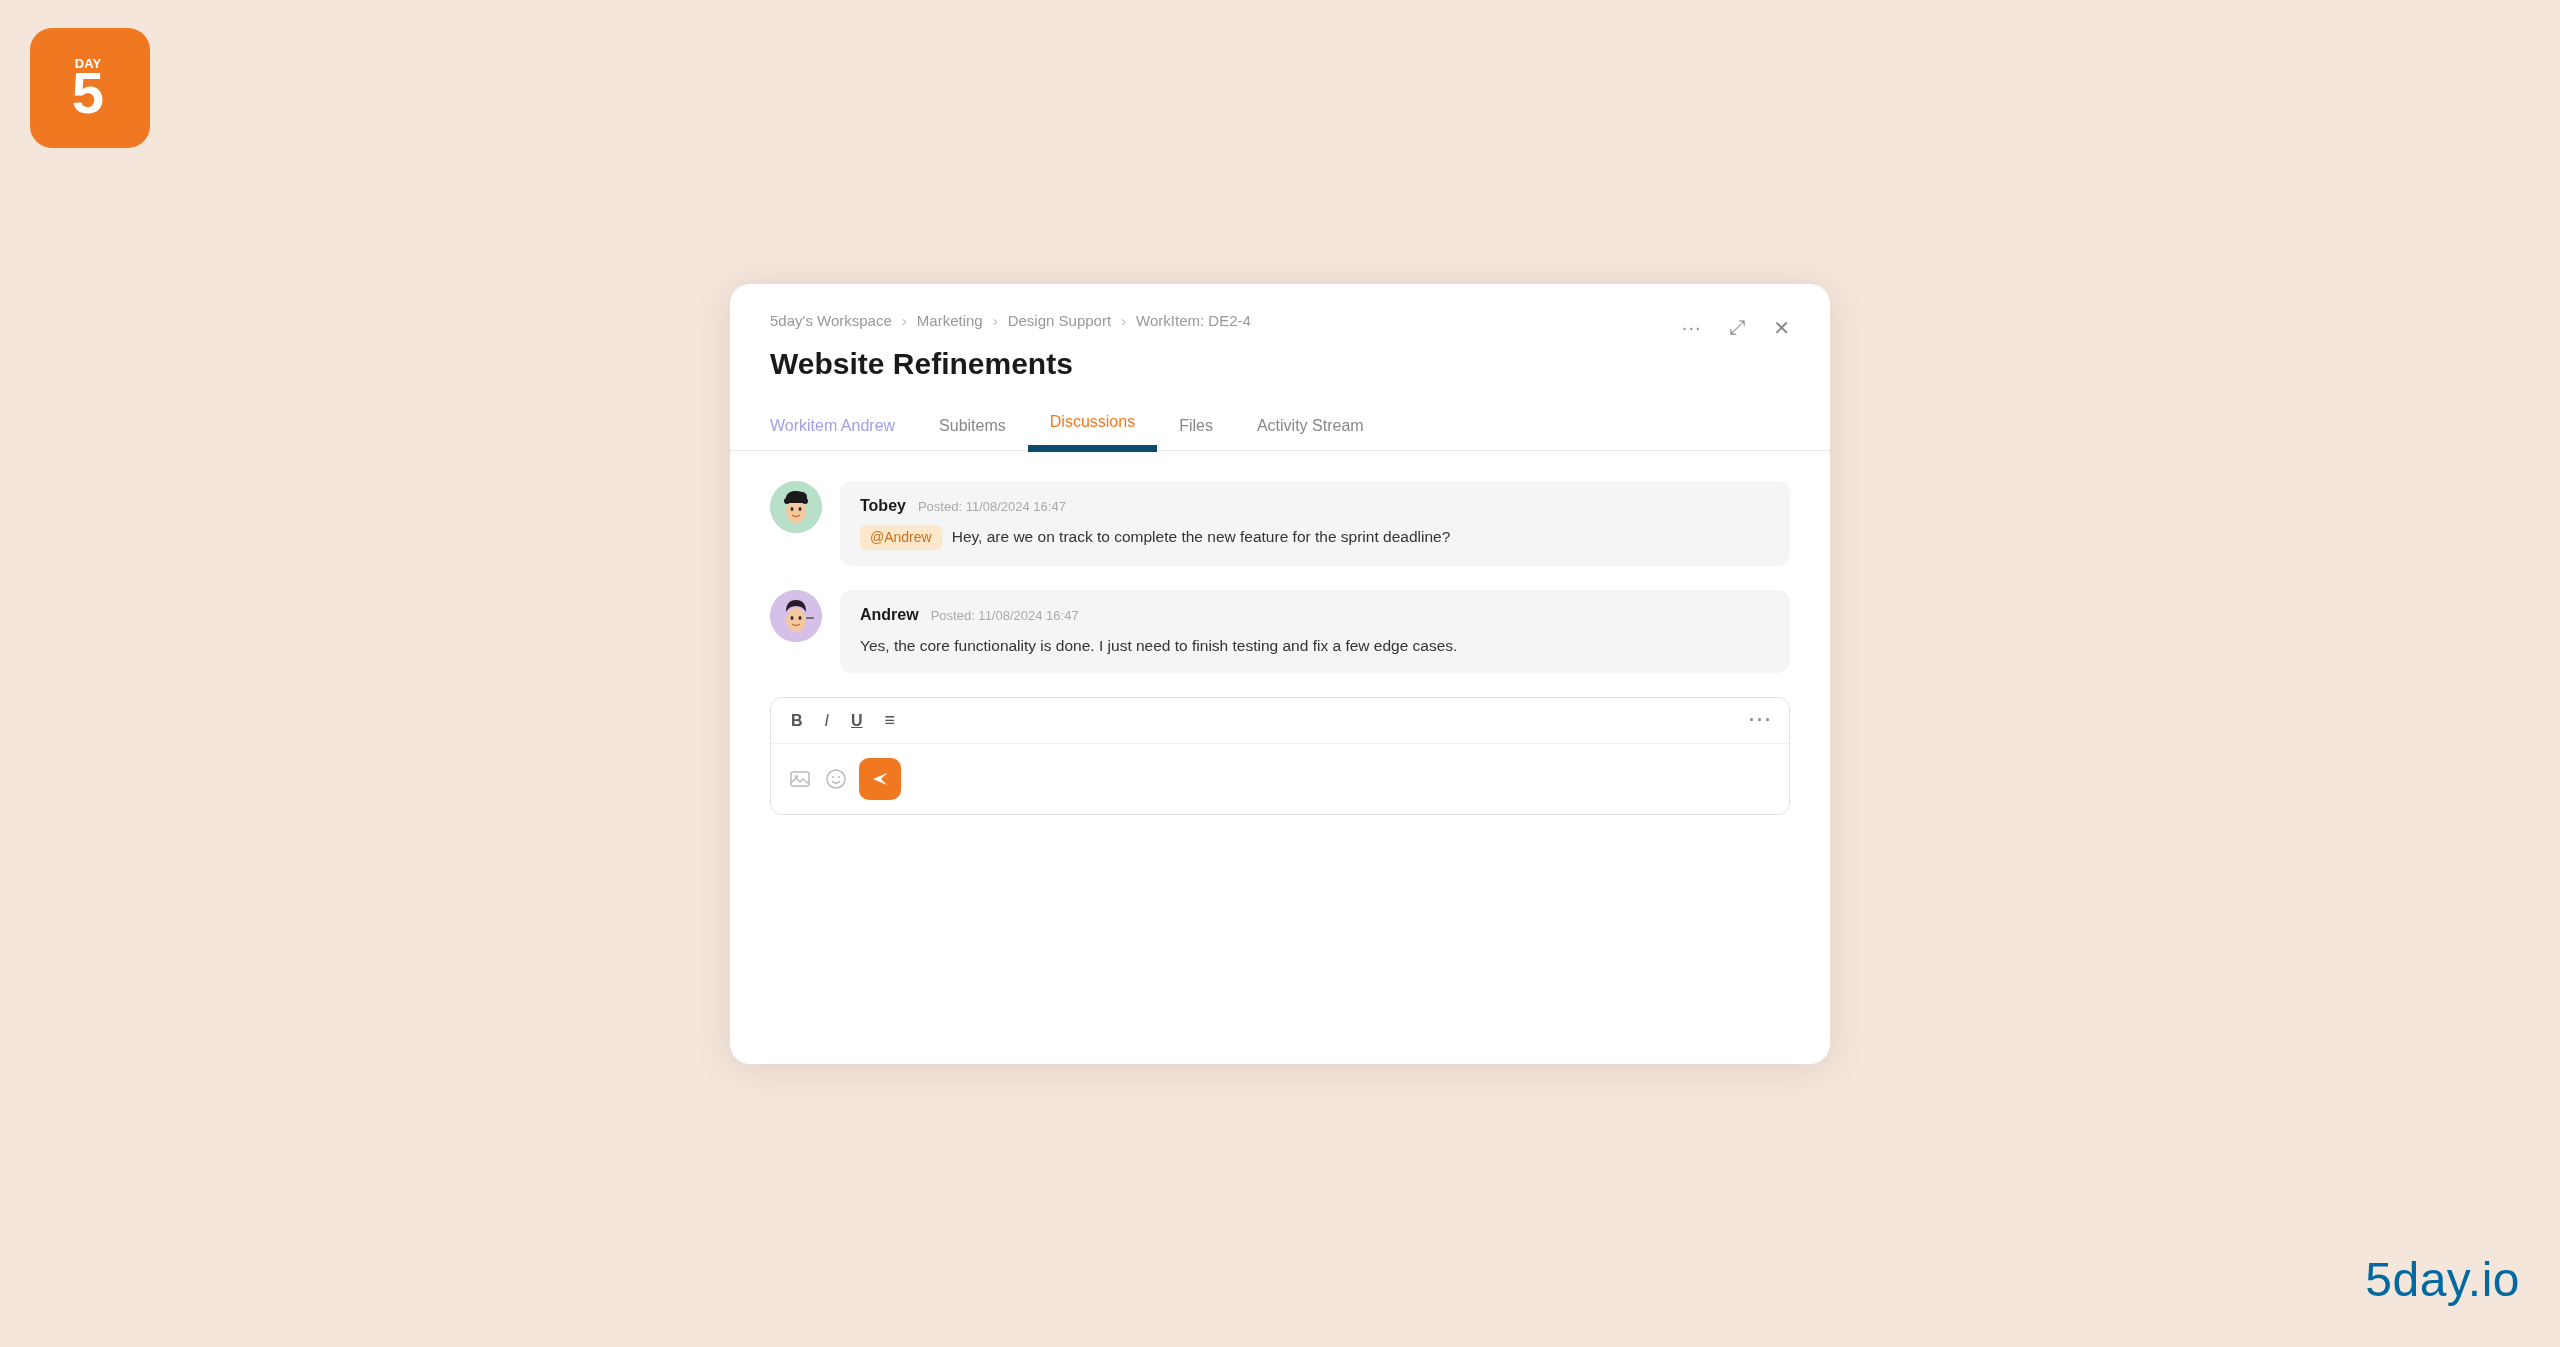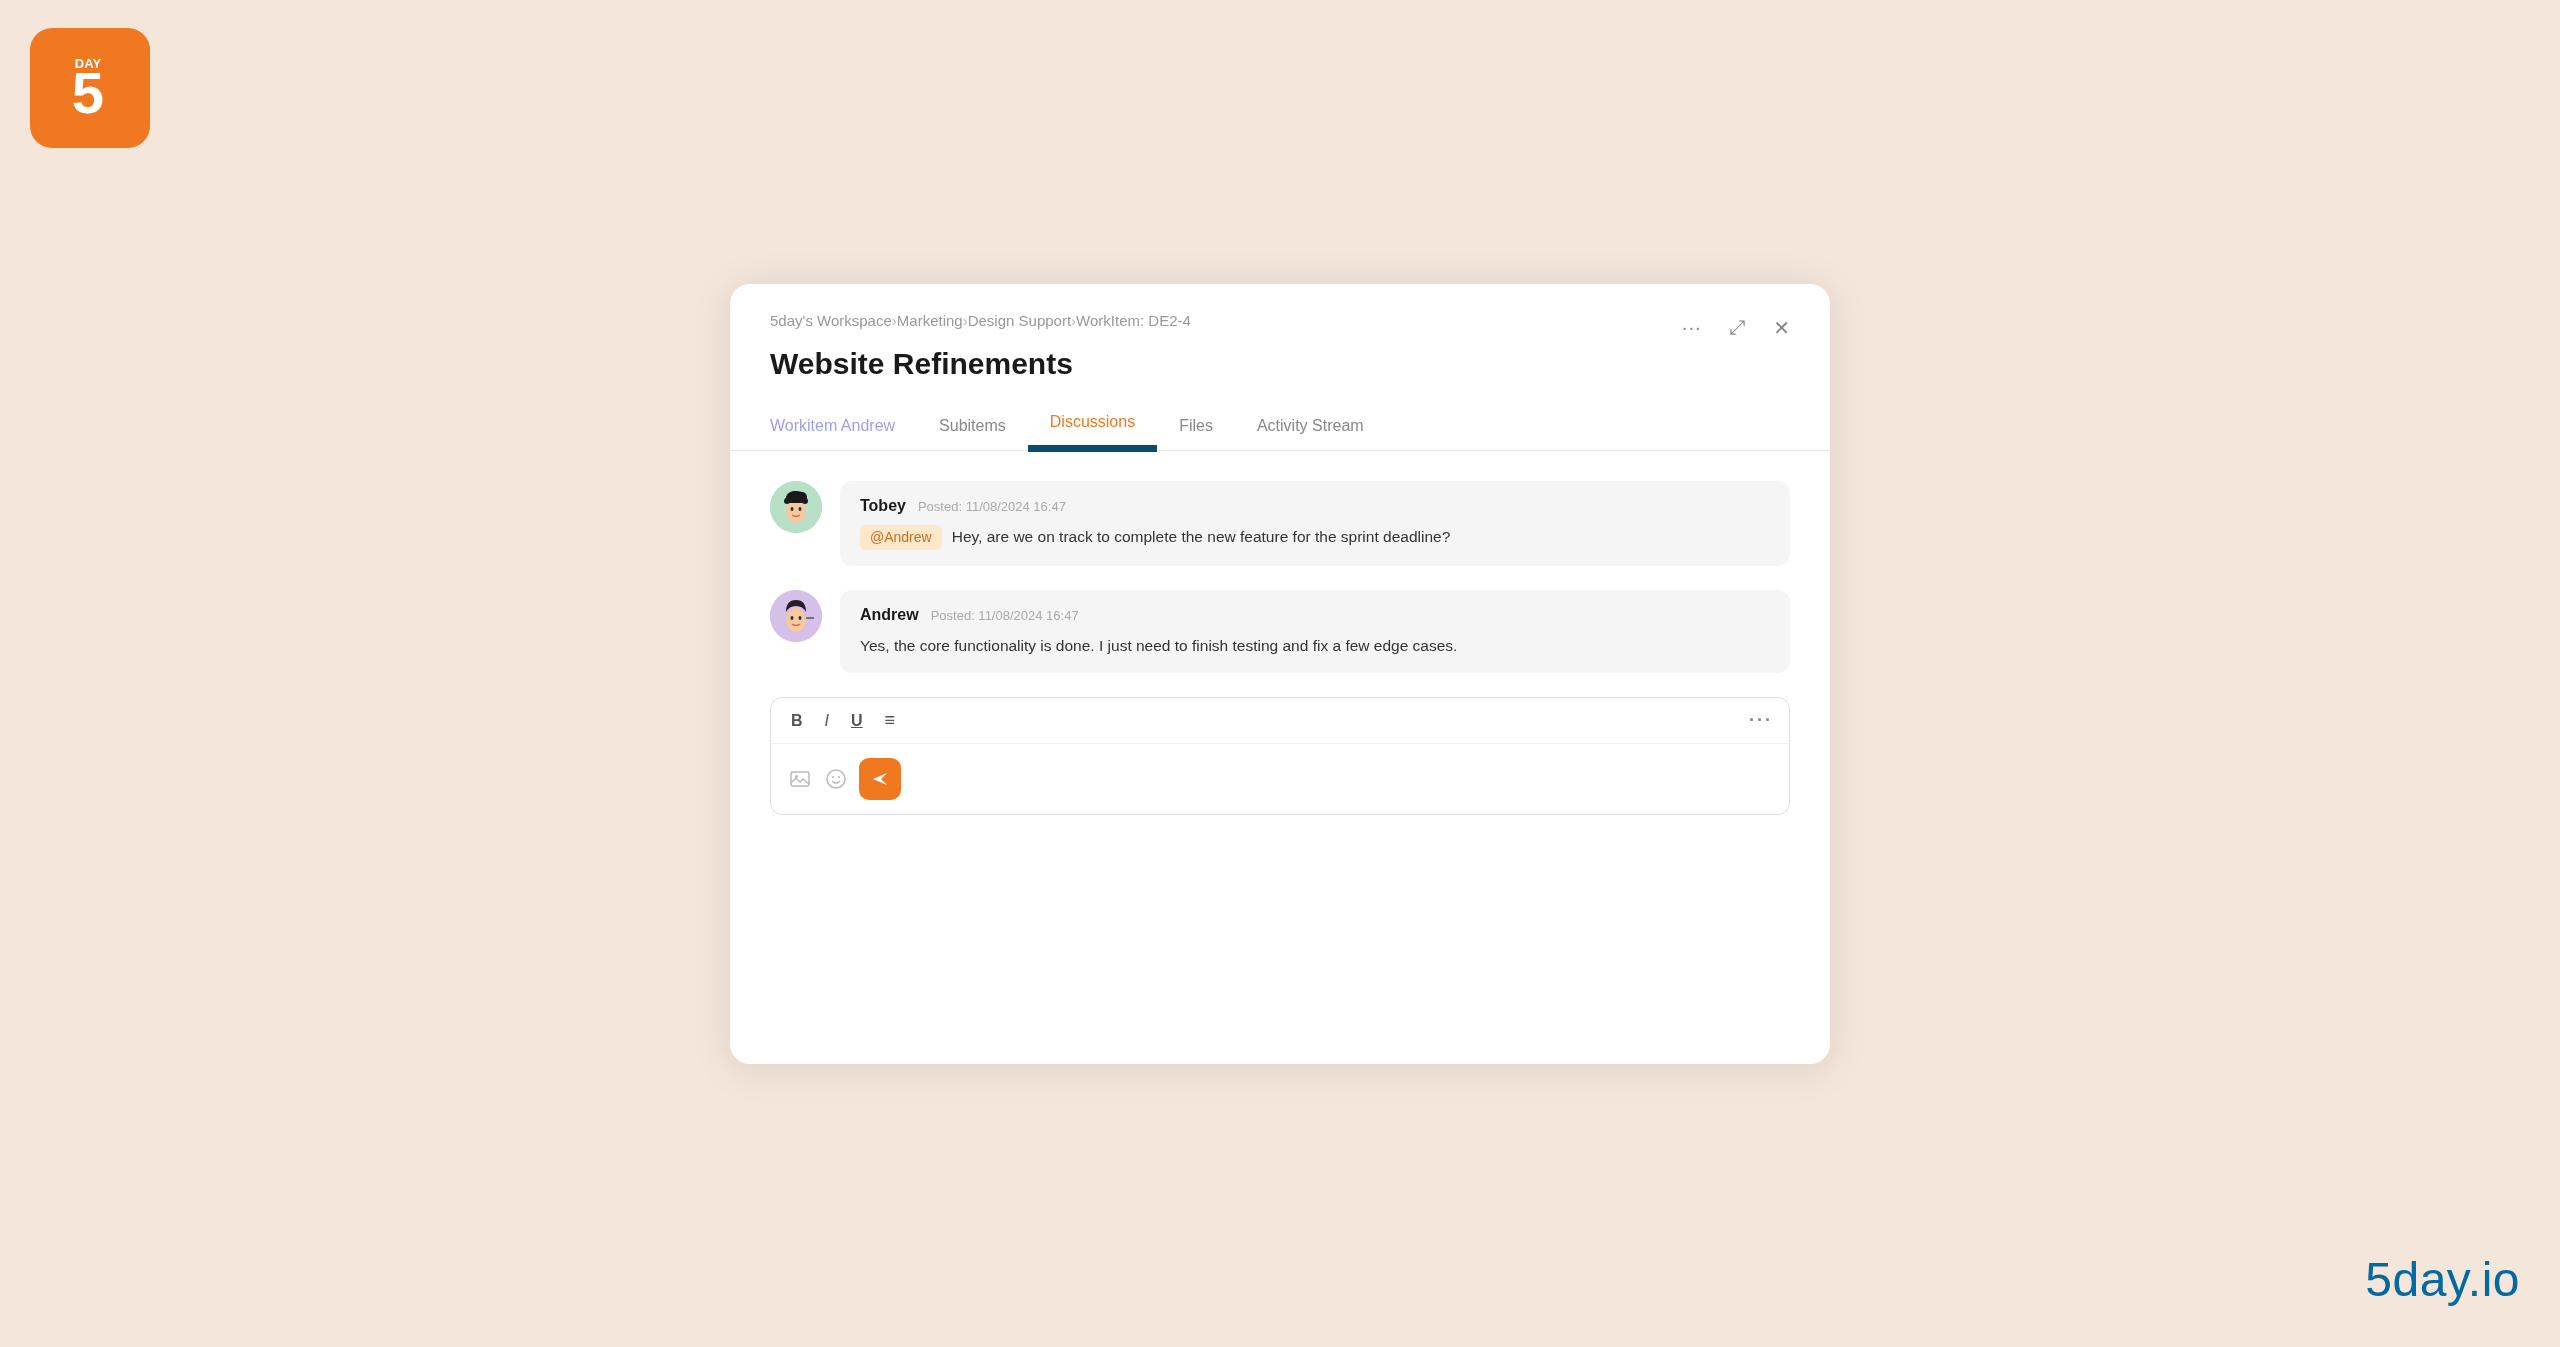--- a/index.html
+++ b/index.html
@@ -58,20 +58,21 @@
 
     
     .modal-header {
       padding: 28px 40px 0 40px;
     }
 
     
     .breadcrumb {
       display: flex;
       align-items: center;
+      gap: 10px;
       margin-bottom: 18px;
     }
     .breadcrumb-item {
       font-size: 15px;
       color: #999;
       font-weight: 400;
     }
     .breadcrumb-sep {
       color: #bbb;
       font-size: 15px;

